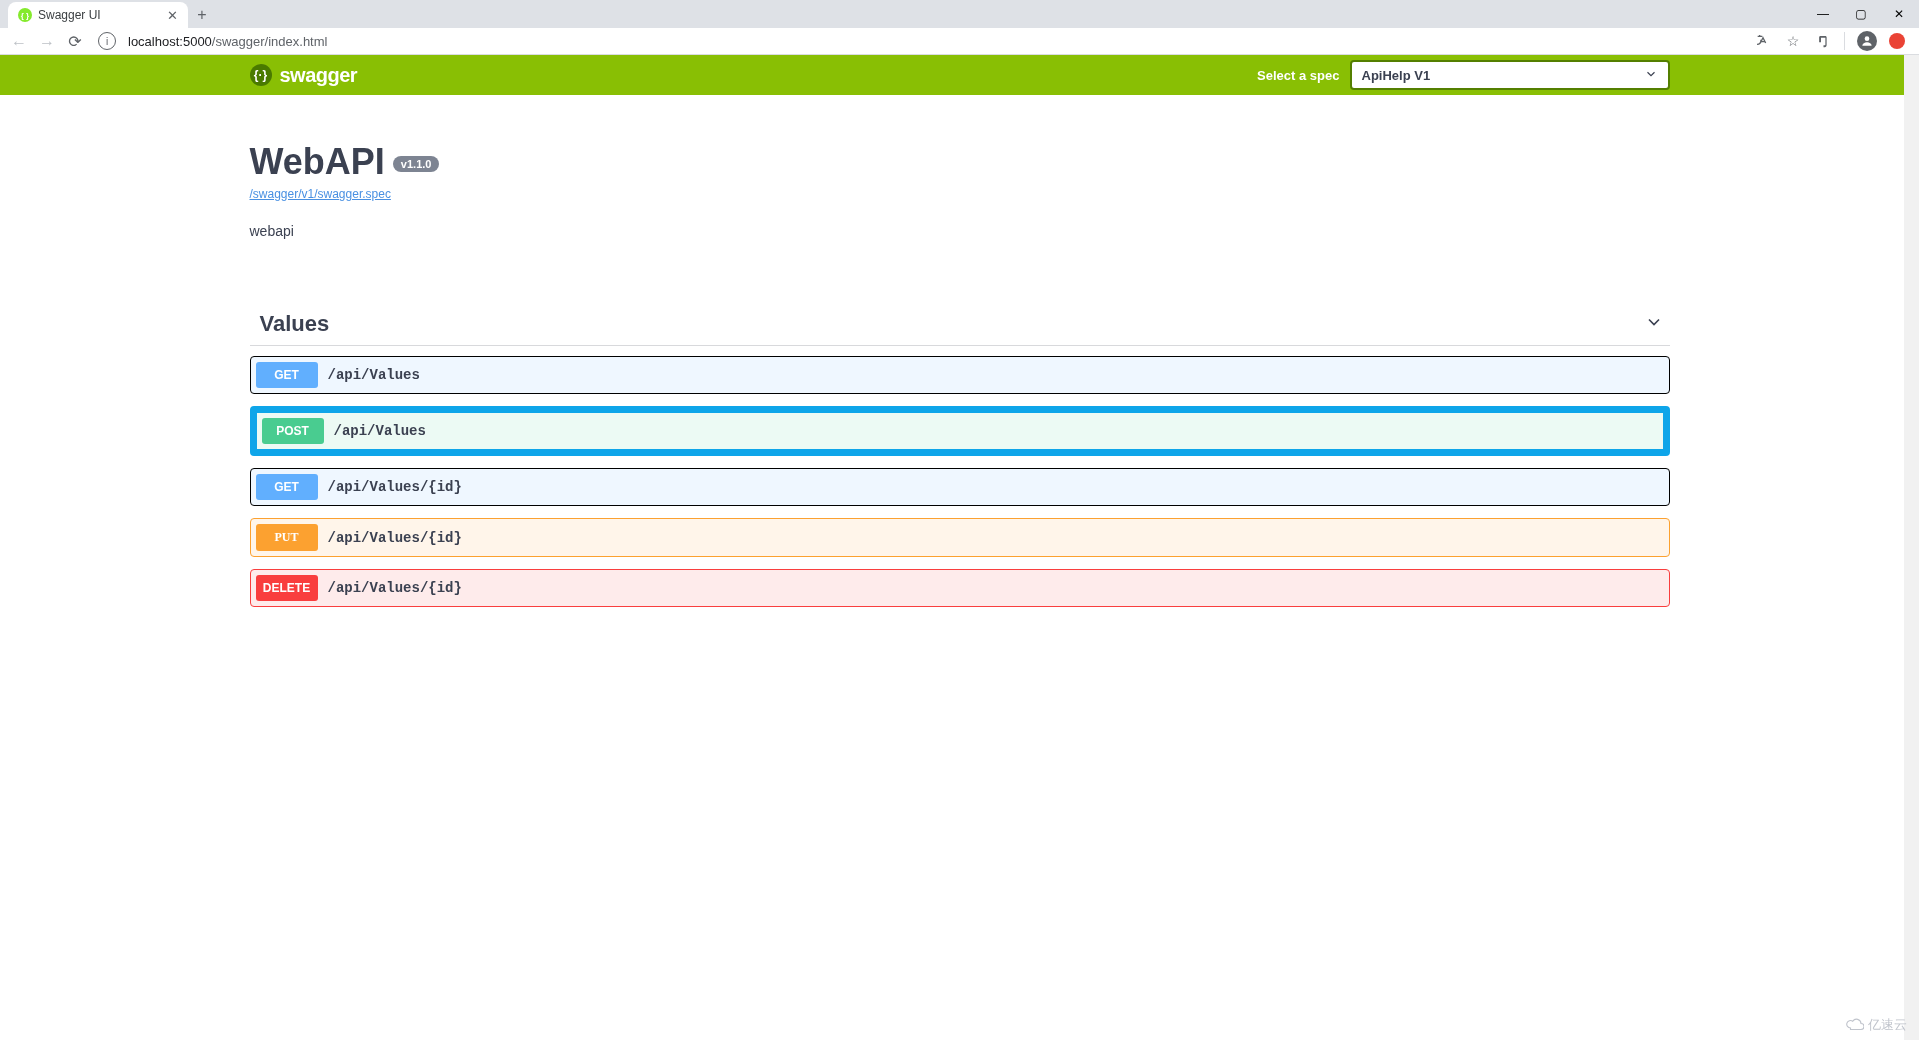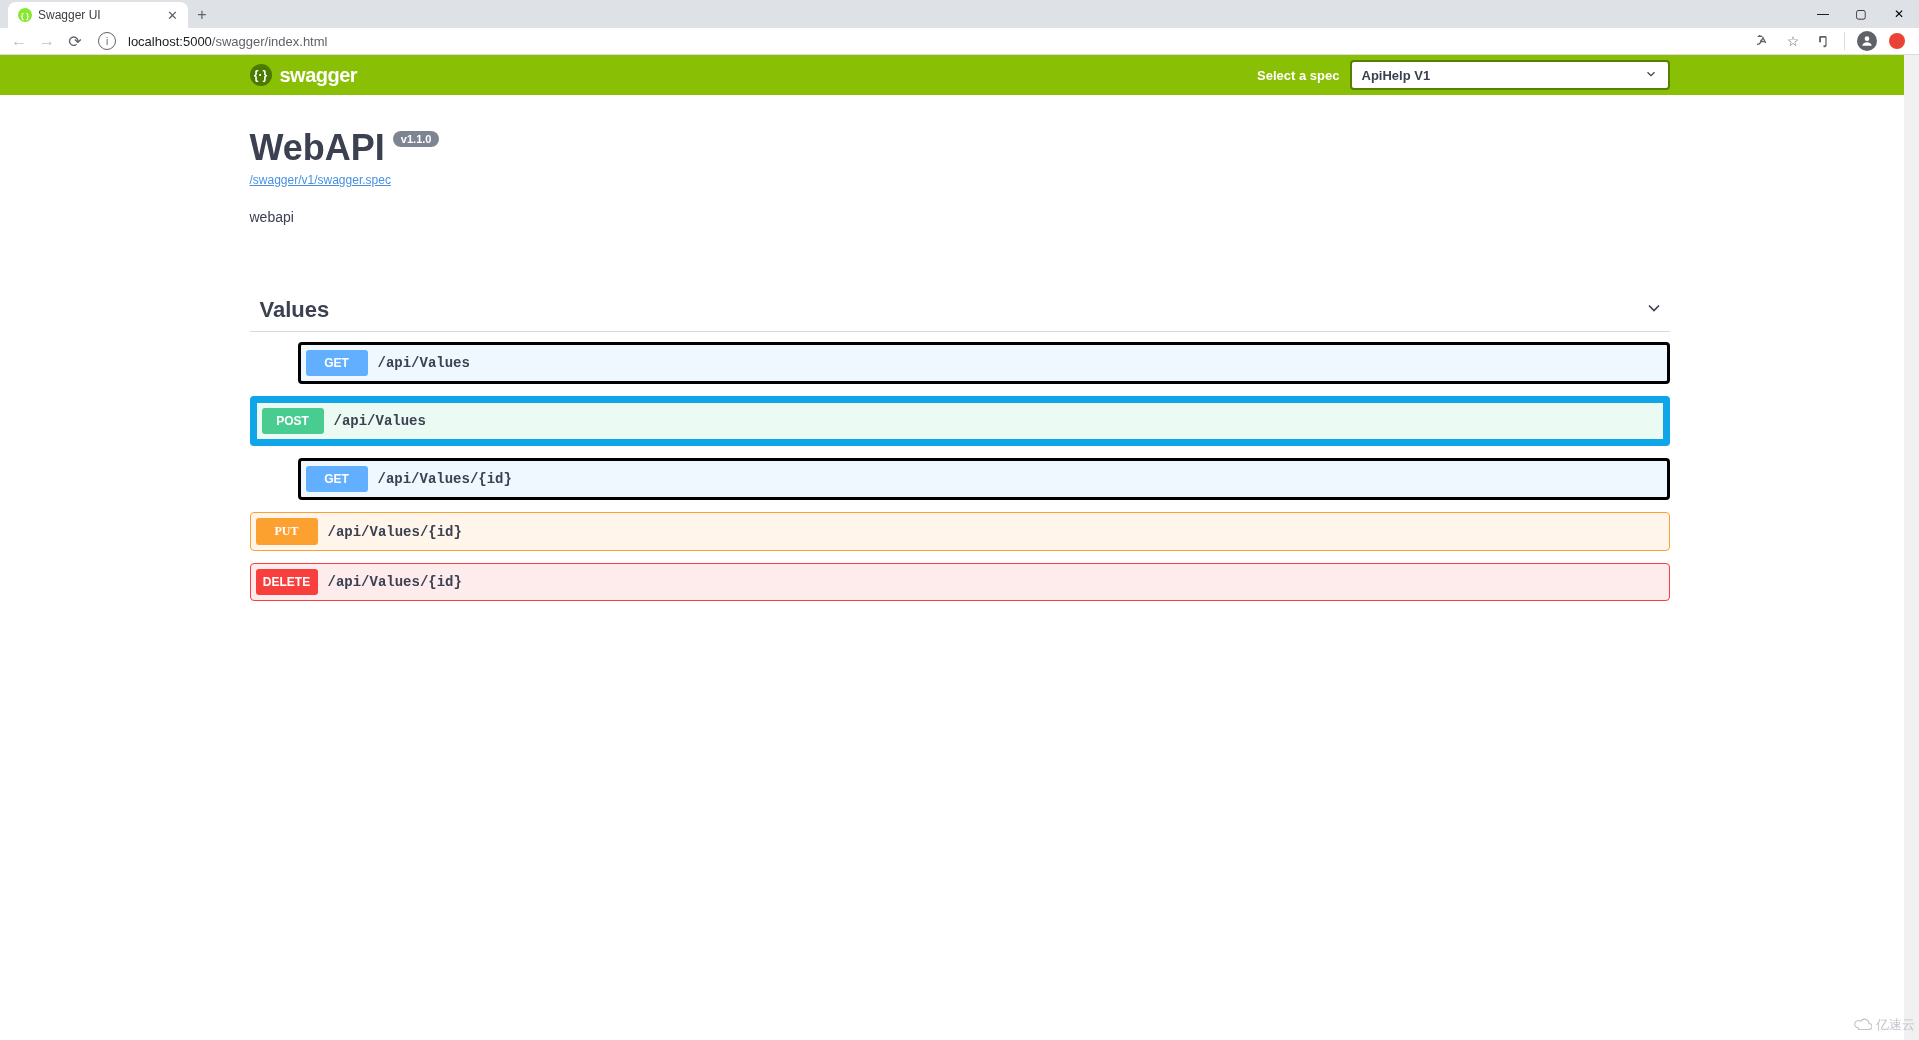--- a/index.html
+++ b/index.html
@@ -32,49 +32,49 @@
   .topbar { background: #89bf04; height: 40px; display: flex; align-items: center; padding: 0 0; }
   .topbar-inner { max-width: 1460px; margin: 0 auto; width: 100%; padding: 0 20px; display: flex; align-items: center; justify-content: space-between; }
   .logo { display: flex; align-items: center; gap: 8px; }
   .logo-img { width: 22px; height: 22px; background: #4a7a00; border-radius: 50%; display: flex; align-items: center; justify-content: center; color: #fff; font-weight: bold; font-size: 12px; }
   .logo-text { color: #fff; font-weight: 700; font-size: 20px; letter-spacing: -0.5px; }
   .spec-selector { display: flex; align-items: center; gap: 10px; }
   .spec-label { color: #fff; font-weight: 700; font-size: 13px; }
   .spec-dropdown { background: #fff; border: 2px solid #547f00; border-radius: 4px; height: 30px; width: 320px; padding: 0 10px; display: flex; align-items: center; justify-content: space-between; font-size: 13px; font-weight: 600; cursor: pointer; gap: 48px; }
 
   
-  .swagger-ui { max-width: 1460px; margin: 0 auto; padding: 2px 20px; }
+  .swagger-ui { max-width: 1460px; margin: 0 auto; padding: 16px 20px; }
   .info { padding: 30px 0 20px 0; }
   .title { font-size: 36px; font-weight: 700; color: #3b4151; display: inline-flex; align-items: flex-start; gap: 8px; }
-  .version-badge { background: #7d8492; color: #fff; font-size: 11px; font-weight: 700; padding: 2px 8px; border-radius: 20px; position: relative; top: 4px; }
+  .version-badge { background: #7d8492; color: #fff; font-size: 11px; font-weight: 700; padding: 2px 8px; border-radius: 20px; position: relative; top: 15px; }
   .spec-link { display: block; margin-top: 4px; font-size: 12px; color: #4990e2; text-decoration: underline; }
   .description { margin-top: 22px; font-size: 14px; color: #3b4151; }
 
   
   .opblock-tag-section { margin-top: 30px; }
   .opblock-tag { display: flex; align-items: center; justify-content: space-between; padding: 8px 6px 8px 10px; cursor: pointer; border-bottom: 1px solid rgba(59,65,81,.2); margin-top: 44px; }
   .opblock-tag h3 { font-size: 22px; font-weight: 700; color: #3b4151; }
   .expand-icon { transform: rotate(0deg); }
 
   
   .operations { padding-top: 10px; }
   .opblock { margin: 0 0 12px 0; border-radius: 4px; display: flex; align-items: center; padding: 5px 5px; cursor: pointer; }
-  .opblock.get    { background: rgba(97,175,254,.1); border: 3px solid #000000; margin-left: 48px; }
+  .opblock.get    { background: rgba(97,175,254,.1); border: 1px solid #000000; }
   .opblock.post   { background: rgba(73,204,144,.1); border: 7px solid #0ea5e9; }
   .opblock.put    { background: rgba(252,161,48,.1); border: 1px solid #fca130; }
   .opblock.delete { background: rgba(249,62,62,.1);  border: 1px solid #f93e3e; }
   .method { min-width: 62px; text-align: center; padding: 6px 0; border-radius: 3px; color: #fff; font-weight: 700; font-size: 12px; }
   .opblock.get    .method { background: #61affe; }
   .opblock.post   .method { background: #49cc90; }
   .opblock.put    .method { background: #fca130; font-family: Liberation Serif, serif; }
   .opblock.delete .method { background: #f93e3e; }
   .path { font-family: "Courier New", monospace; font-weight: 600; font-size: 14px; color: #3b4151; padding-left: 10px; }
 
   
-  .watermark { position: fixed; right: 4px; bottom: 6px; color: #c0c4cc; font-size: 13px; display:flex; align-items:center; gap:4px; }
+  .watermark { position: fixed; right: 12px; bottom: 6px; color: #c0c4cc; font-size: 13px; display:flex; align-items:center; gap:4px; }
 
   .scroll-track { position: fixed; right: 0; top: 55px; bottom: 0; width: 15px; background: #f1f1f1; }
 </style>
 </head>
 <body>
 
 <div class="browser-chrome">
   <div class="tab-strip">
     <div class="tab">
       <span class="tab-favicon">{ }</span>

